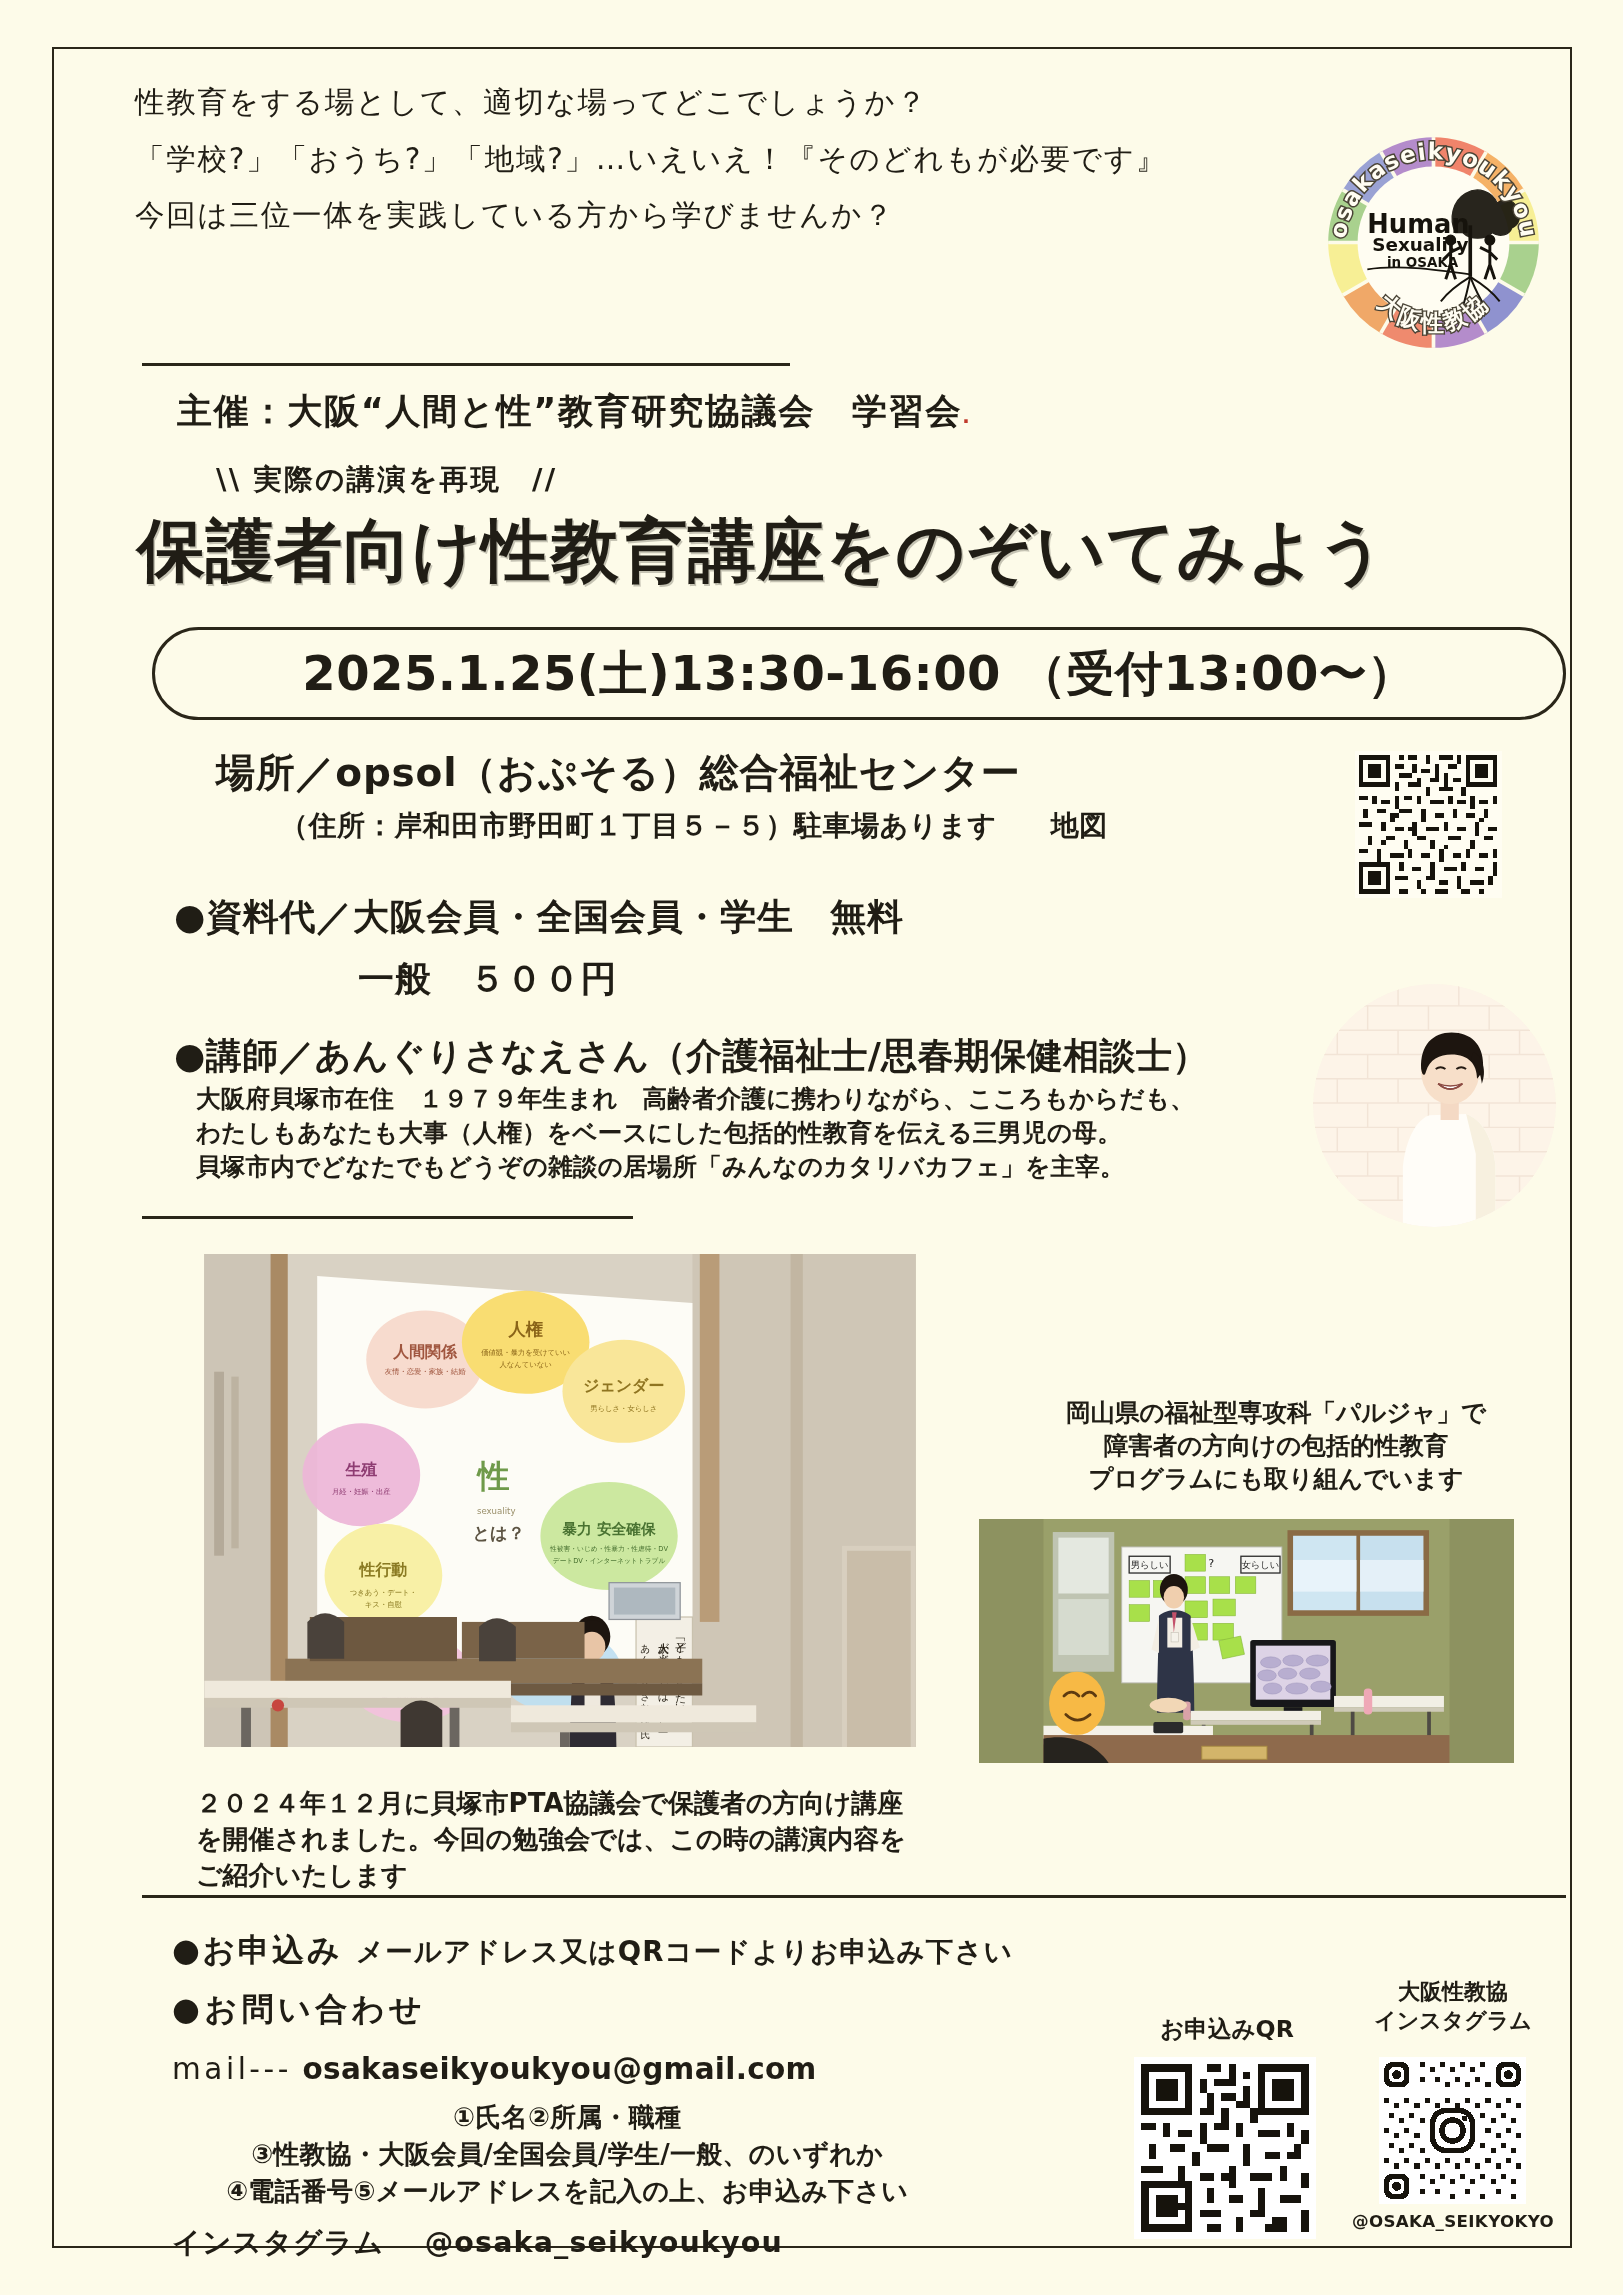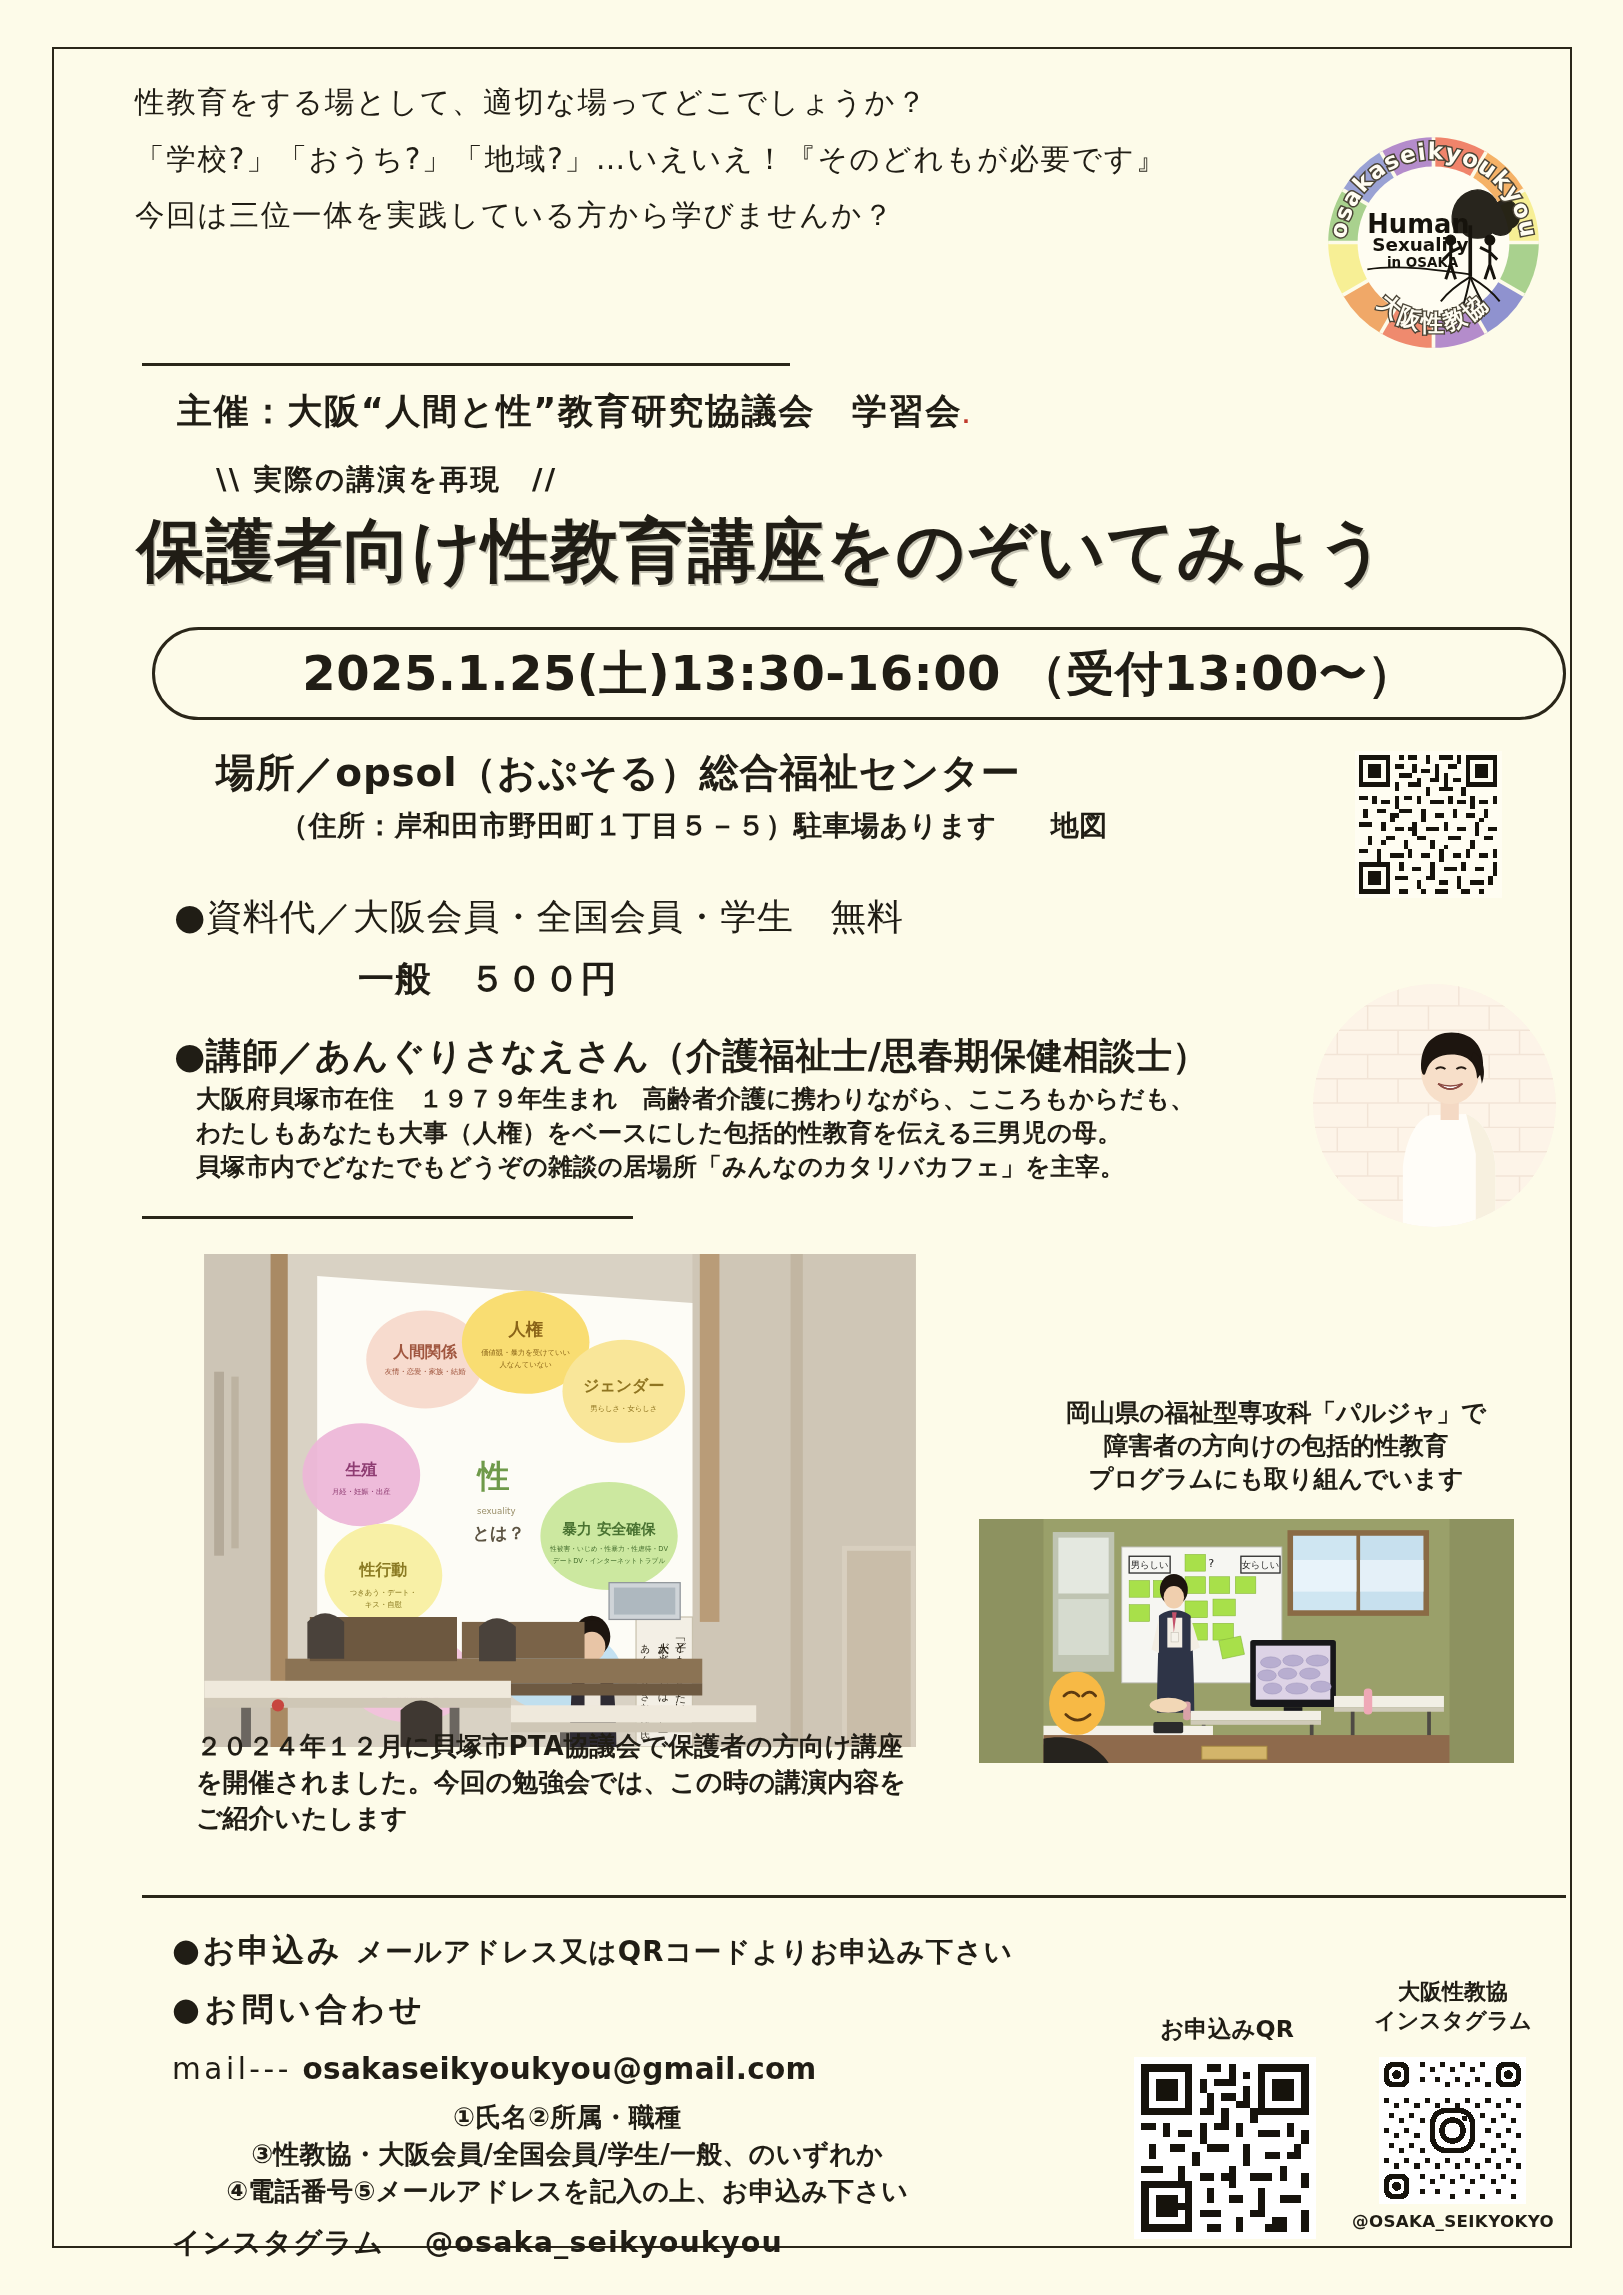--- a/index.html
+++ b/index.html
@@ -43,21 +43,21 @@
     border:3.4px solid #2a2619;border-radius:49px;box-sizing:border-box;
     display:flex;align-items:center;justify-content:center;}
   .datepill .dt{font-size:48px;font-weight:800;letter-spacing:.01em;white-space:nowrap;}
 
   
   .venue{position:absolute;left:162px;top:697px;font-size:39px;font-weight:800;letter-spacing:.02em;white-space:nowrap;}
   .venue-addr{position:absolute;left:226px;top:758px;font-size:28px;font-weight:600;letter-spacing:.02em;white-space:nowrap;}
   .venue-addr .mapword{margin-left:54px;}
 
   
-  .fee1{position:absolute;left:120px;top:844px;font-size:36px;font-weight:400;letter-spacing:.02em;white-space:nowrap;}
+  .fee1{position:absolute;left:120px;top:844px;font-size:36px;font-weight:700;letter-spacing:.02em;white-space:nowrap;}
   .fee2{position:absolute;left:304px;top:906px;font-size:36px;font-weight:800;letter-spacing:.03em;white-space:nowrap;}
   .lect{position:absolute;left:120px;top:970px;font-size:36px;font-weight:800;letter-spacing:.01em;white-space:nowrap;margin-top:13px;}
   .lect .sub{font-weight:700;}
 
   
   .bio{position:absolute;left:142px;top:1033px;width:1095px;font-size:24.5px;line-height:1.38;font-weight:600;letter-spacing:.01em;}
   .bio div{white-space:nowrap;}
 
   
   .portrait{position:absolute;left:1259px;top:935px;width:243px;height:243px;border-radius:50%;overflow:hidden;}
@@ -69,21 +69,21 @@
 
   
   .photo-lecture{position:absolute;left:150px;top:1205px;width:712px;height:493px;overflow:hidden;background:#cfc6b5;}
   .photo-lecture svg{width:100%;height:100%;display:block;}
   .photo-class{position:absolute;left:925px;top:1470px;width:535px;height:244px;overflow:hidden;background:#8d9260;}
   .photo-class svg{width:100%;height:100%;display:block;}
 
   .okayama{position:absolute;left:962px;top:1348px;width:520px;font-size:24.5px;line-height:1.34;font-weight:600;text-align:center;}
   .okayama div{white-space:nowrap;}
 
-  .caption{position:absolute;left:142px;top:1680px;width:795px;font-size:26px;line-height:1.38;font-weight:600;}
+  .caption{position:absolute;left:142px;top:1737px;width:795px;font-size:26px;line-height:1.38;font-weight:600;}
   .caption div{white-space:nowrap;}
 
   
   .apply1{position:absolute;left:118px;top:1880px;font-size:32px;font-weight:800;letter-spacing:.08em;white-space:nowrap;}
   .apply1 .thin{font-size:27.5px;font-weight:700;letter-spacing:.04em;}
   .apply2{position:absolute;left:118px;top:1939px;font-size:32px;font-weight:800;letter-spacing:.14em;white-space:nowrap;}
   .mailline{position:absolute;left:118px;top:2003px;font-size:29.5px;font-weight:700;letter-spacing:.01em;white-space:nowrap;}
   .mailline .lbl{font-weight:500;letter-spacing:.12em;}
   .steps{position:absolute;left:172px;top:2050px;font-size:26px;line-height:1.42;font-weight:700;letter-spacing:.01em;}
   .steps div{white-space:nowrap;text-align:center;}

